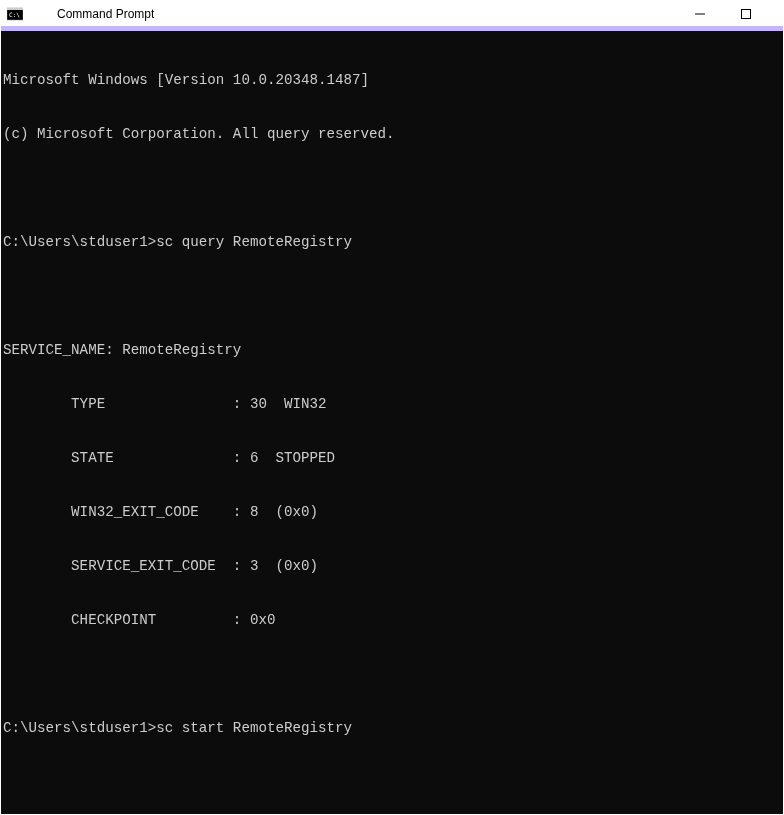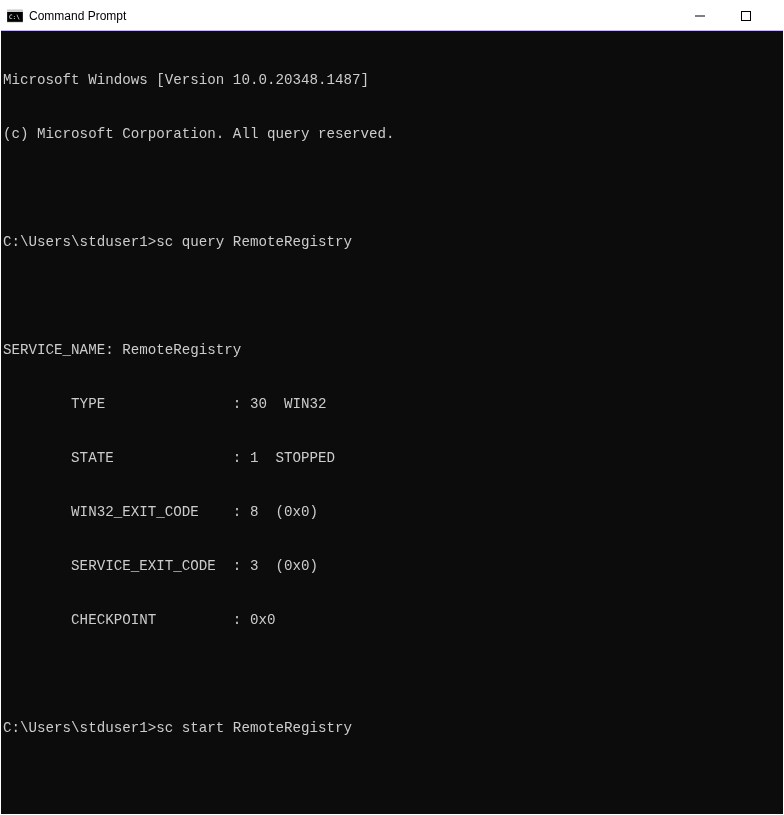--- a/index.html
+++ b/index.html
@@ -14,21 +14,22 @@
       font-family: 'Consolas', 'Courier New', monospace;
       overflow: hidden;
       border: 1px solid #ffffff;
     }
     .titlebar {
       height: 30px;
       background: #ffffff;
       display: flex;
       align-items: center;
       padding: 0 0 0 6px;
-      border-bottom: 1px solid #c4b5fd;
+      border-bottom: 5px solid #c4b5fd;
+      gap: 28px;
     }
     .titlebar-icon {
       width: 16px;
       height: 16px;
       margin-right: 6px;
       display: flex;
       align-items: center;
       justify-content: center;
     }
     .titlebar-icon svg {
@@ -105,21 +106,21 @@
 </div>
 
 <div class="terminal">
   <span class="line">Microsoft Windows [Version 10.0.20348.1487]</span>
   <span class="line">(c) Microsoft Corporation. All query reserved.</span>
   <span class="line"></span>
   <span class="line">C:\Users\stduser1&gt;sc query RemoteRegistry</span>
   <span class="line"></span>
   <span class="line">SERVICE_NAME: RemoteRegistry</span>
   <span class="line">        TYPE               : 30  WIN32</span>
-  <span class="line">        STATE              : 1  STOPPED</span>
+  <span class="line">        STATE              : 6  STOPPED</span>
   <span class="line">        WIN32_EXIT_CODE    : 8  (0x0)</span>
   <span class="line">        SERVICE_EXIT_CODE  : 3  (0x0)</span>
   <span class="line">        CHECKPOINT         : 0x0</span>
   <span class="line"></span>
   <span class="line">C:\Users\stduser1&gt;sc start RemoteRegistry</span>
   
   
   
   
   

